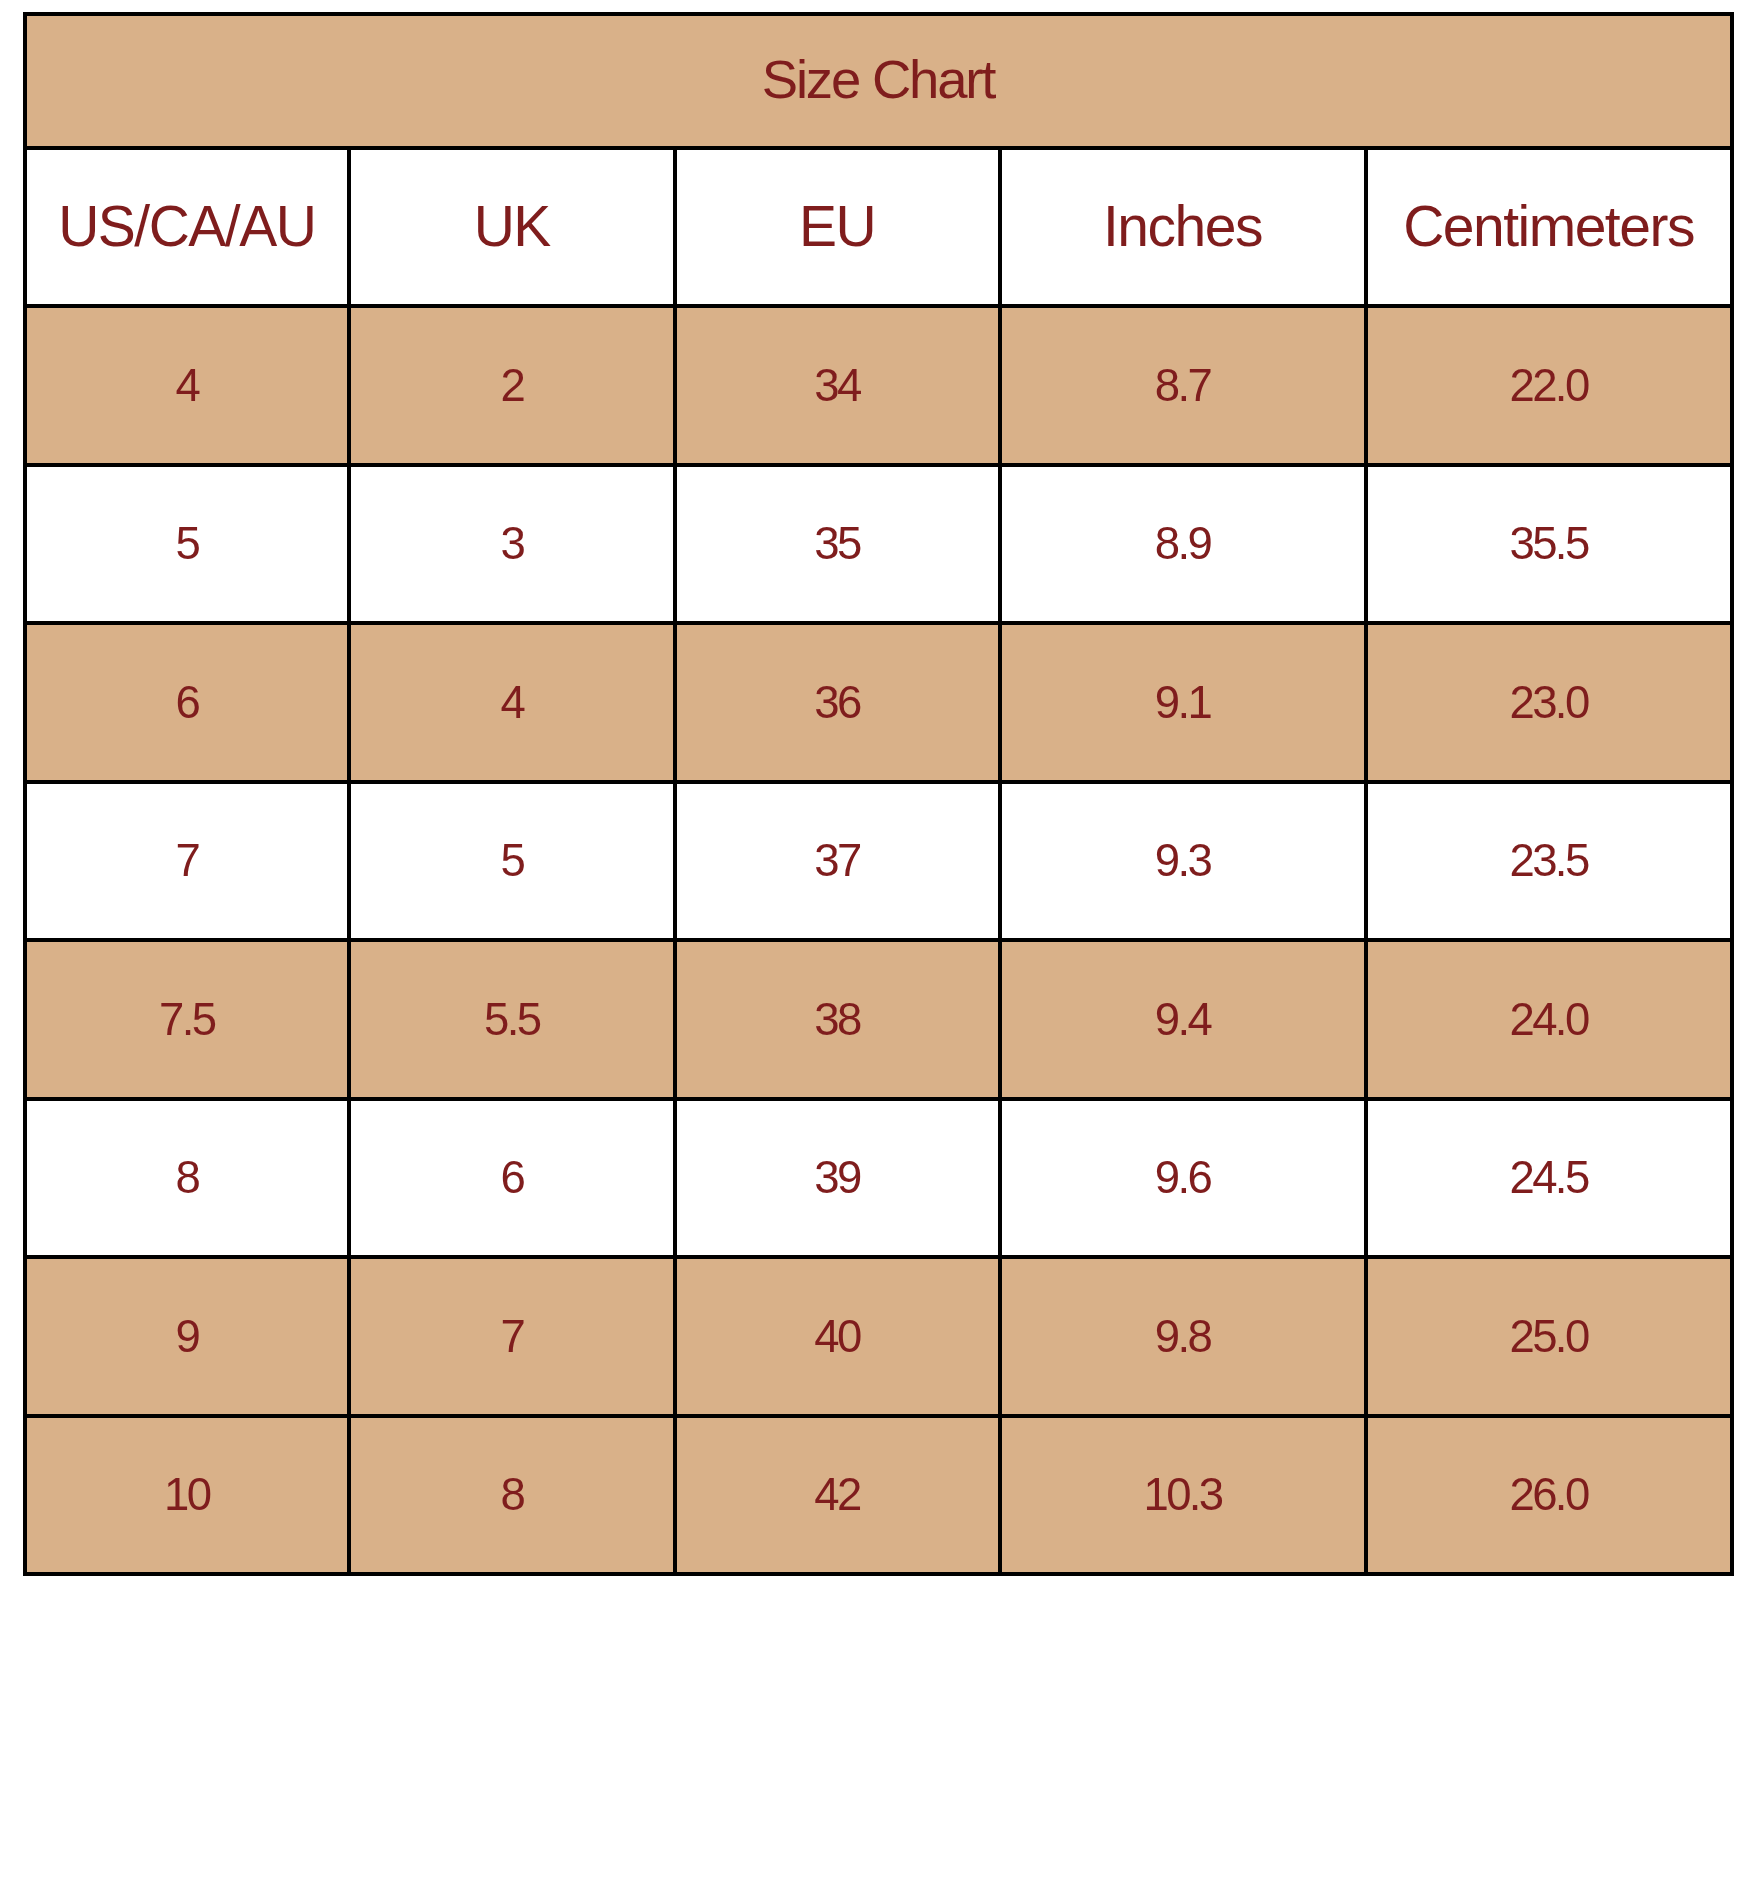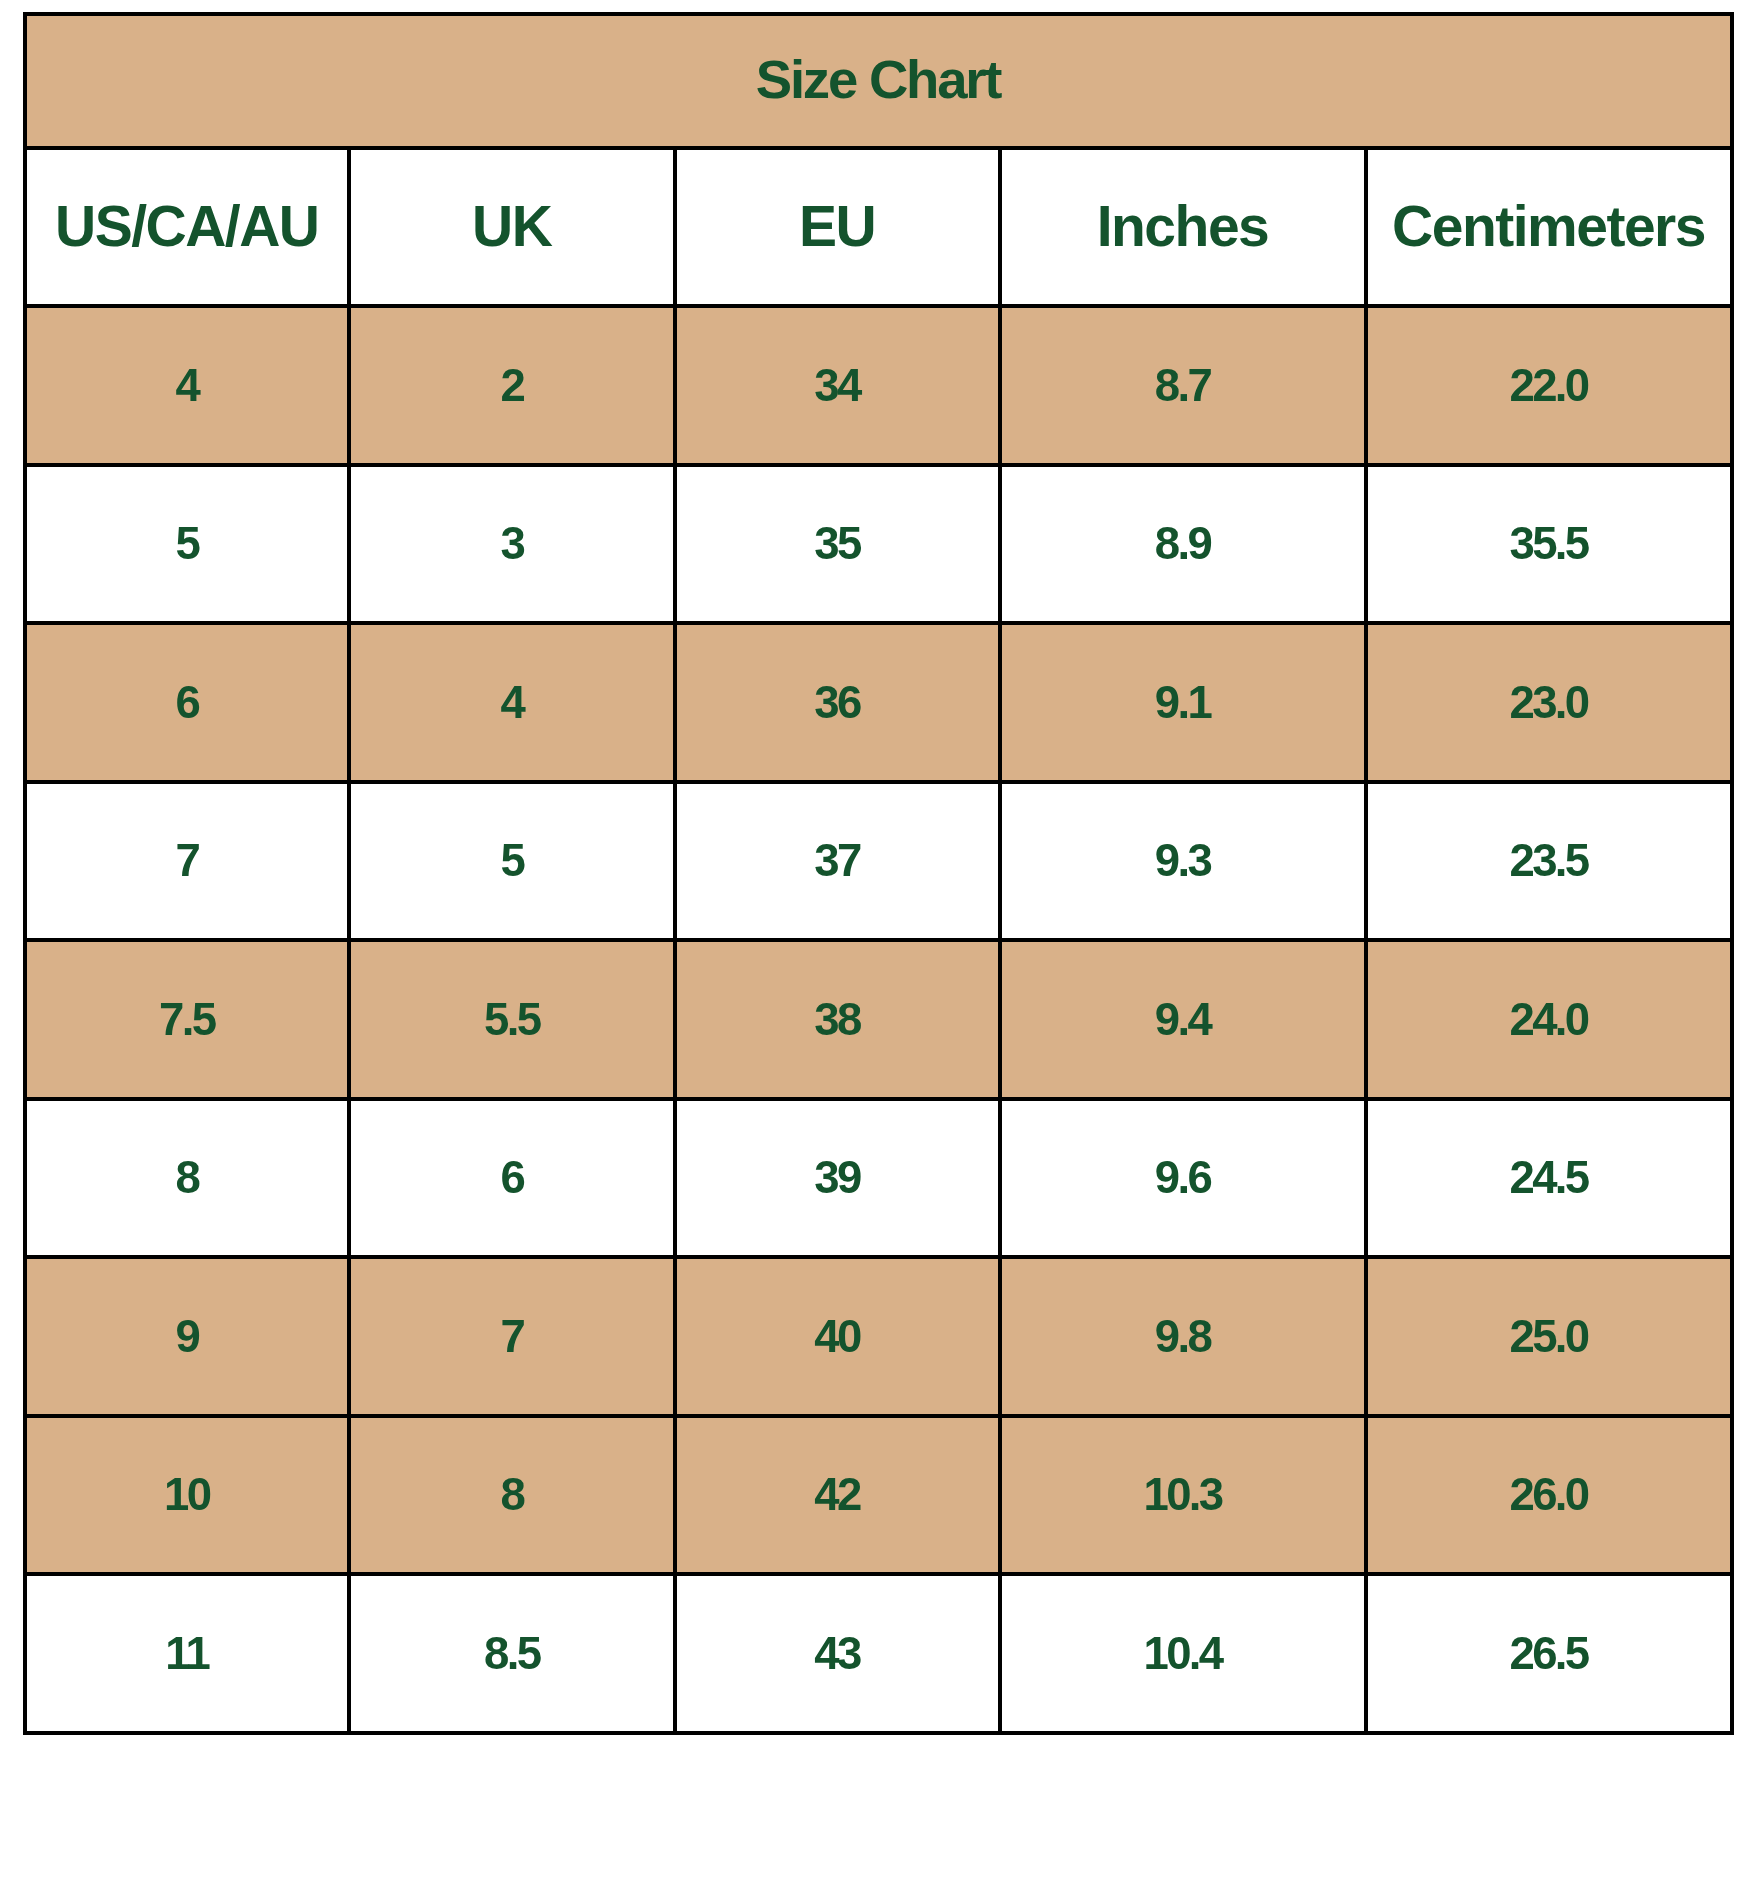--- a/index.html
+++ b/index.html
@@ -24,22 +24,22 @@
     table-layout: fixed;
     width: 1711px;
     border: 4px solid #000000;
     
     transform: translateZ(0);
   }
   table.size-chart td {
     border: 4px solid #000000;
     text-align: center;
     vertical-align: middle;
-    color: #14532d;
-    font-weight: 700;
+    color: #7f1d1d;
+    font-weight: 400;
     padding: 0;
     line-height: 1;
     overflow: hidden;
   }
   .cap {
     display: inline-block;
     white-space: nowrap;
   }
   table.size-chart td.title-cell {
     height: 130.1px;
@@ -133,22 +133,15 @@
         <td><span class="cap">9.8</span></td>
         <td><span class="cap">25.0</span></td>
       </tr>
       <tr class="body-row shade">
         <td><span class="cap">10</span></td>
         <td><span class="cap">8</span></td>
         <td><span class="cap">42</span></td>
         <td><span class="cap">10.3</span></td>
         <td><span class="cap">26.0</span></td>
       </tr>
-      <tr class="body-row plain">
-        <td><span class="cap">11</span></td>
-        <td><span class="cap">8.5</span></td>
-        <td><span class="cap">43</span></td>
-        <td><span class="cap">10.4</span></td>
-        <td><span class="cap">26.5</span></td>
-      </tr>    
       </tbody>
   </table>
 </div>
 
 </body></html>

